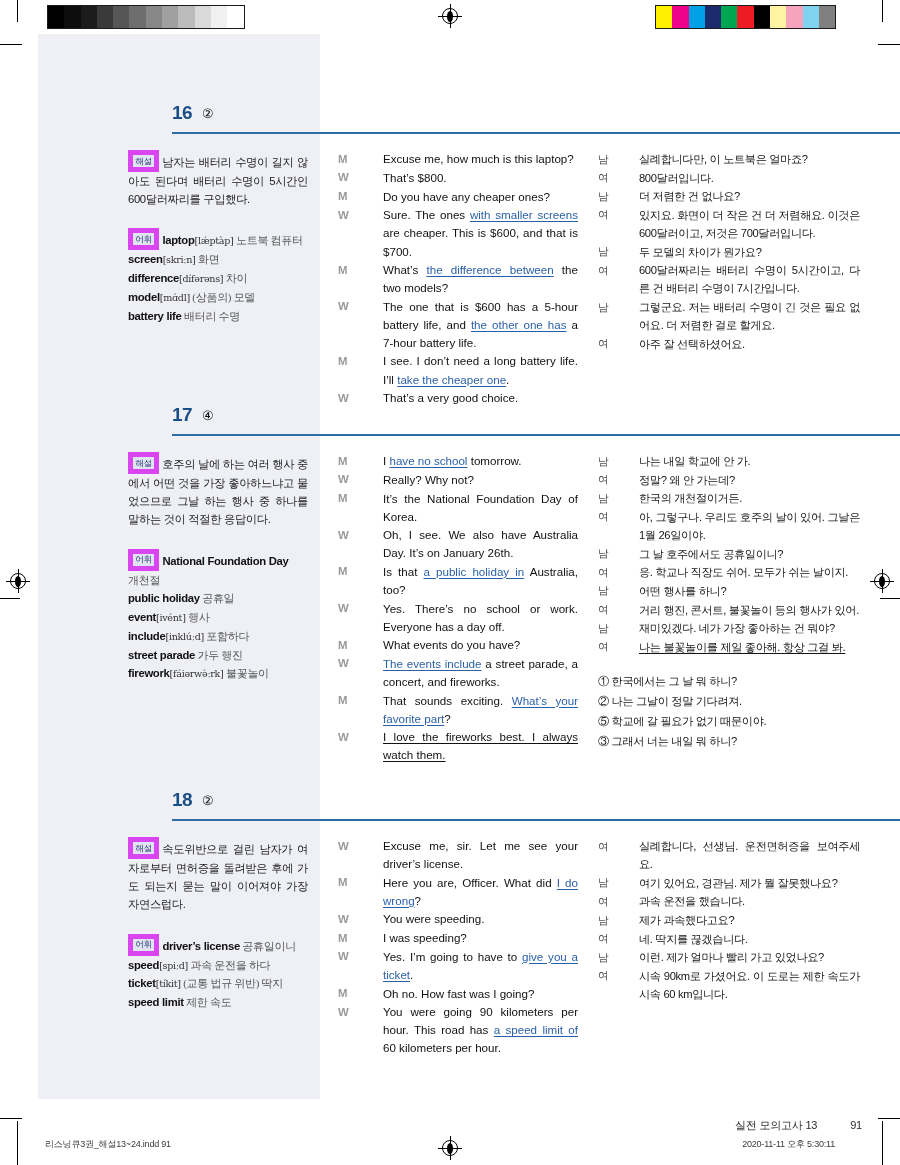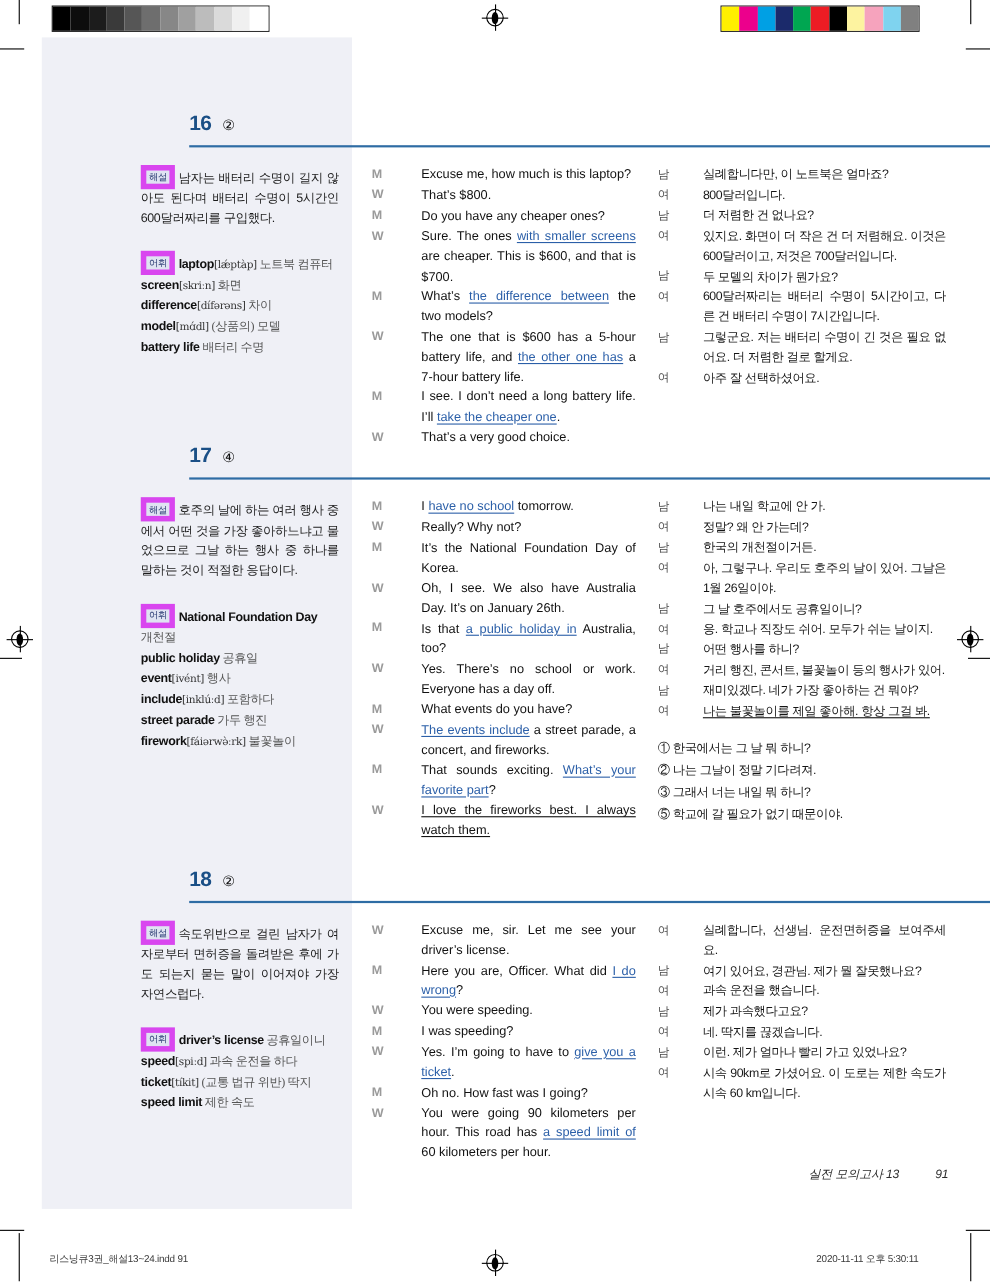--- a/index.html
+++ b/index.html
@@ -136,23 +136,22 @@
   .trans .utt { color: #151515; }
 
   .choices {
     margin-top: 16px;
     font-size: 11.2px; line-height: 1.78; letter-spacing: -0.35px; color: #151515;
   }
   .choices div { display: block; }
 
   
   .footer {
-    position: absolute; left: 0; top: 1026px; width: 824px;
+    position: absolute; left: 0; top: 1084px; width: 824px;
     text-align: right;
-    font-style: italic;
   }
   .footer-inner { font-size: 11px; color: #2b2b2b; letter-spacing: -0.2px; }
   .footer-inner .ptitle { margin-right: 30px; }
   .footer-inner .pnum { font-weight: normal; }
 
   .slugline {
     position: absolute; left: 45px; top: 1138px;
     width: 810px;
     font-size: 9px; color: #3a3a3a; letter-spacing: -0.2px;
   }
@@ -423,22 +422,22 @@
                 <div class="utt just">재미있겠다. 네가 가장 좋아하는 건 뭐야?</div>
               </div>
               <div class="line">
                 <div class="spk">여</div>
                 <div class="utt just"><span class="ul">나는 불꽃놀이를 제일 좋아해. 항상 그걸 봐.</span></div>
               </div>
             </div>
             <div class="choices">
               <div>① 한국에서는 그 날 뭐 하니?</div>
               <div>② 나는 그날이 정말 기다려져.</div>
+              <div>⑤ 학교에 갈 필요가 없기 때문이야.</div>
               <div>③ 그래서 너는 내일 뭐 하니?</div>
-              <div>⑤ 학교에 갈 필요가 없기 때문이야.</div>
             </div>
           </div>
         </div>
       </div>
       <div class="qblock" style="position: absolute; left: 0px; top: 755px; width: 824px;">
         <div class="qhead">
           <div class="qnum">18</div>
           <div class="qans">②</div>
           <div class="qrule"></div>
         </div>

